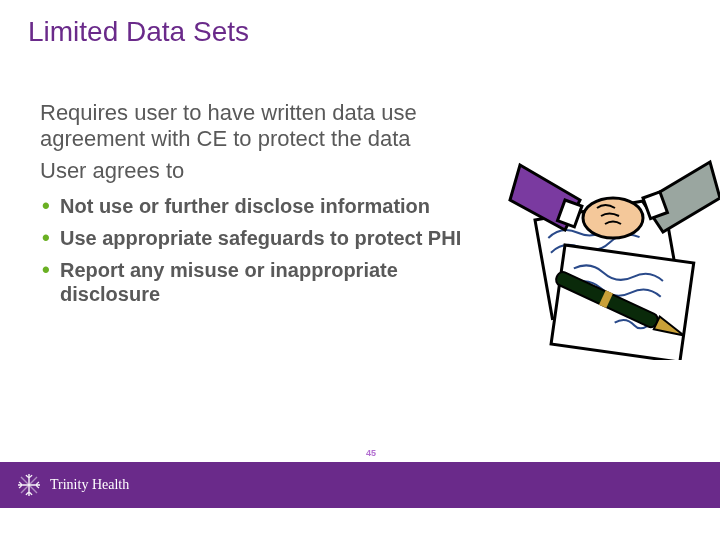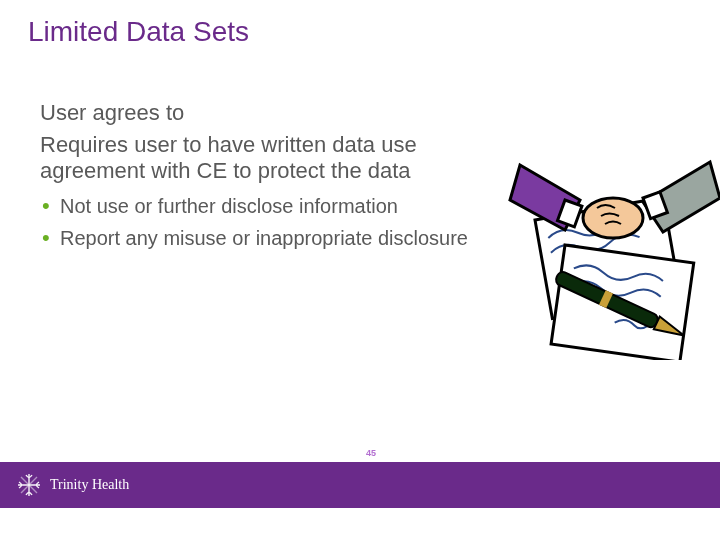--- a/index.html
+++ b/index.html
@@ -35,20 +35,21 @@
   }
   .lead {
     font-size: 22px;
     line-height: 1.18;
     margin: 0 0 6px 0;
   }
   .bullets {
     list-style: none;
     padding: 0;
     margin: 10px 0 0 0;
+    font-weight: bold;
   }
   .bullets li {
     position: relative;
     padding-left: 20px;
     font-size: 20px;
     line-height: 1.2;
     margin-bottom: 8px;
   }
   .bullets li::before {
     content: "•";
@@ -98,24 +99,25 @@
   }
 </style>
 </head>
 <body>
 
 <div class="slide">
 
   <div class="title">Limited Data Sets</div>
 
   <div class="content">
+    <p class="lead">Requires user to have written data use agreement with CE to protect the data</p>
     <p class="lead">User agrees to</p>
-    <p class="lead">Requires user to have written data use agreement with CE to protect the data</p>
     <ul class="bullets">
       <li>Not use or further disclose information</li>
+      <li>Use appropriate safeguards to protect PHI</li>
       <li>Report any misuse or inappropriate disclosure</li>
     </ul>
   </div>
 
   <div class="illustration">
     <svg viewBox="0 0 215 210" width="215" height="210">
 
       <g transform="translate(30,70) rotate(-10)">
         <rect x="0" y="0" width="130" height="100" fill="#fff" stroke="#000" stroke-width="3"></rect>
         <path d="M10 20 q15 -10 30 0 q15 10 30 0 q15 -10 30 0" fill="none" stroke="#2a4a8a" stroke-width="2"></path>

